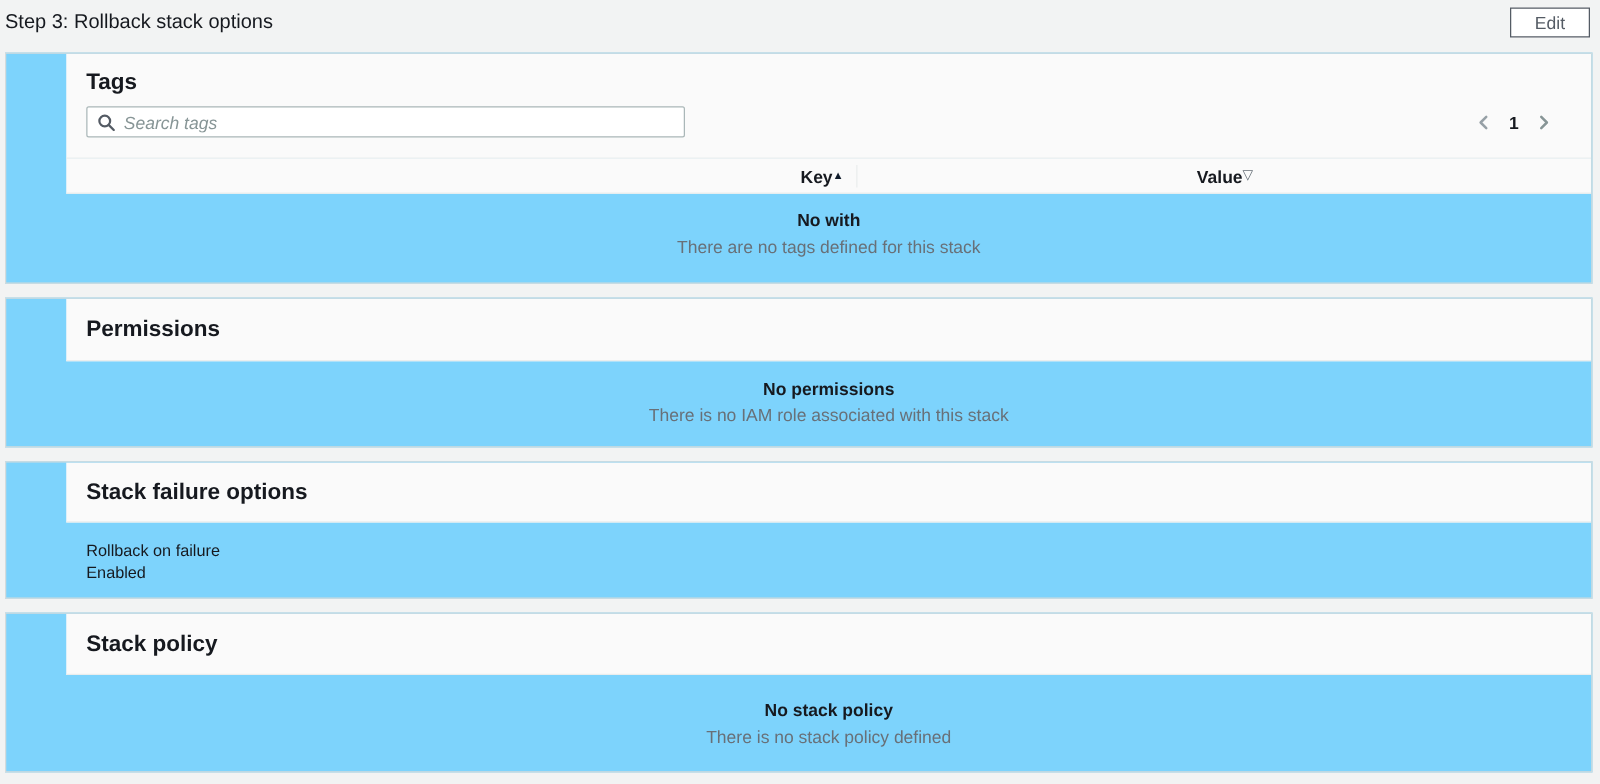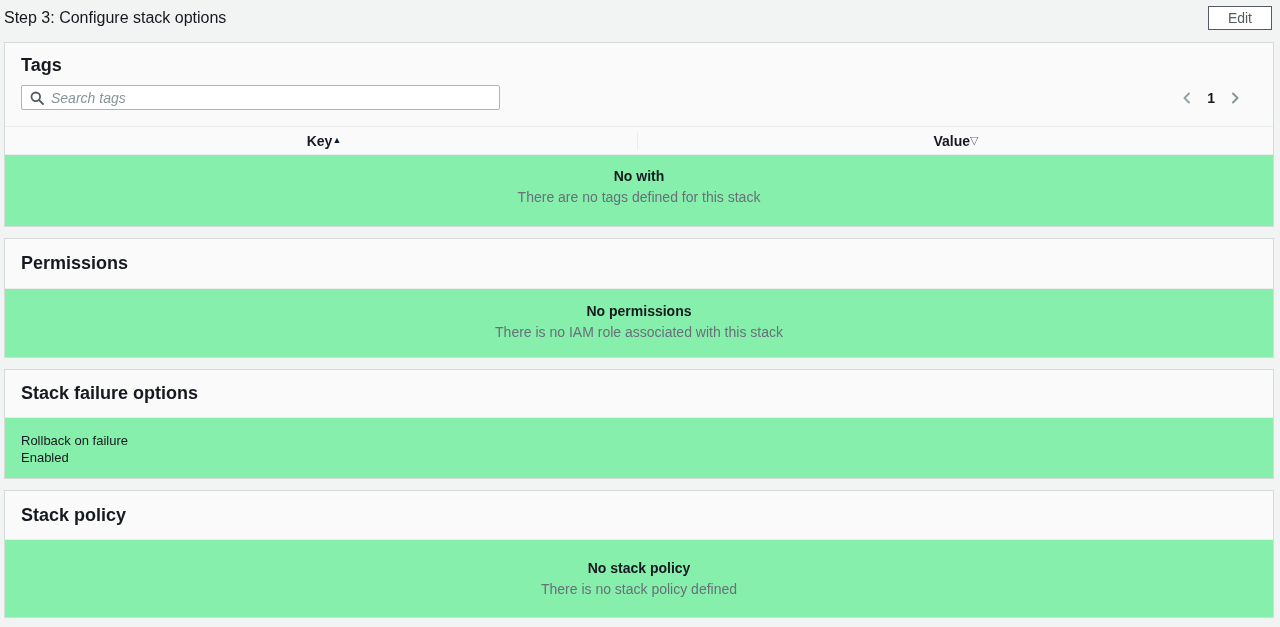--- a/index.html
+++ b/index.html
@@ -31,24 +31,25 @@
     color: #545b64;
     font-size: 14px;
     font-weight: 400;
     padding: 3px 19px;
     line-height: 16px;
     cursor: pointer;
     font-family: inherit;
   }
   
   .card {
-    background: #86efac;
+    background: #7dd3fc;
     border: 1px solid #d5dbdb;
     margin: 0 6px 11px 4px;
     overflow: hidden;
+    padding-left: 48px;
   }
   .card-header {
     background: #fafafa;
     border-bottom: 1px solid #eaeded;
   }
   .card-title {
     font-size: 18px;
     font-weight: 700;
     color: #16191f;
   }
@@ -103,21 +104,21 @@
     display: flex;
     font-size: 14px;
     font-weight: 700;
     color: #16191f;
     align-items: center;
   }
   .th-key {
     flex: 0 0 633px;
     display: flex;
     align-items: center;
-    justify-content: center;
+    justify-content: flex-end;
     padding: 0 10px 0 16px;
     border-right: 1px solid #eaeded;
     height: 18px;
   }
   .th-value {
     flex: 1;
     display: flex;
     align-items: center;
     justify-content: center;
     padding: 0 12px 0 13px;
@@ -148,21 +149,21 @@
   .field-value { color: #16191f; line-height: 16px; margin-top: 1px; }
   
   .card-policy { height: 128px; margin-bottom: 0; }
   .policy-header { height: 49px; }
   .policy-empty { padding-top: 20px; }
 </style>
 </head>
 <body>
 
 <div class="topbar">
-  <div class="page-title">Step 3: Configure stack options</div>
+  <div class="page-title">Step 3: Rollback stack options</div>
   <button class="btn-secondary">Edit</button>
 </div>
 
 <div class="card card-tags">
   <div class="card-header tags-header">
     <div class="card-title">Tags</div>
     <div class="tags-controls">
       <div class="search-box">
         <span style="display:flex;">
           <svg width="14" height="14" viewBox="0 0 14 14">

